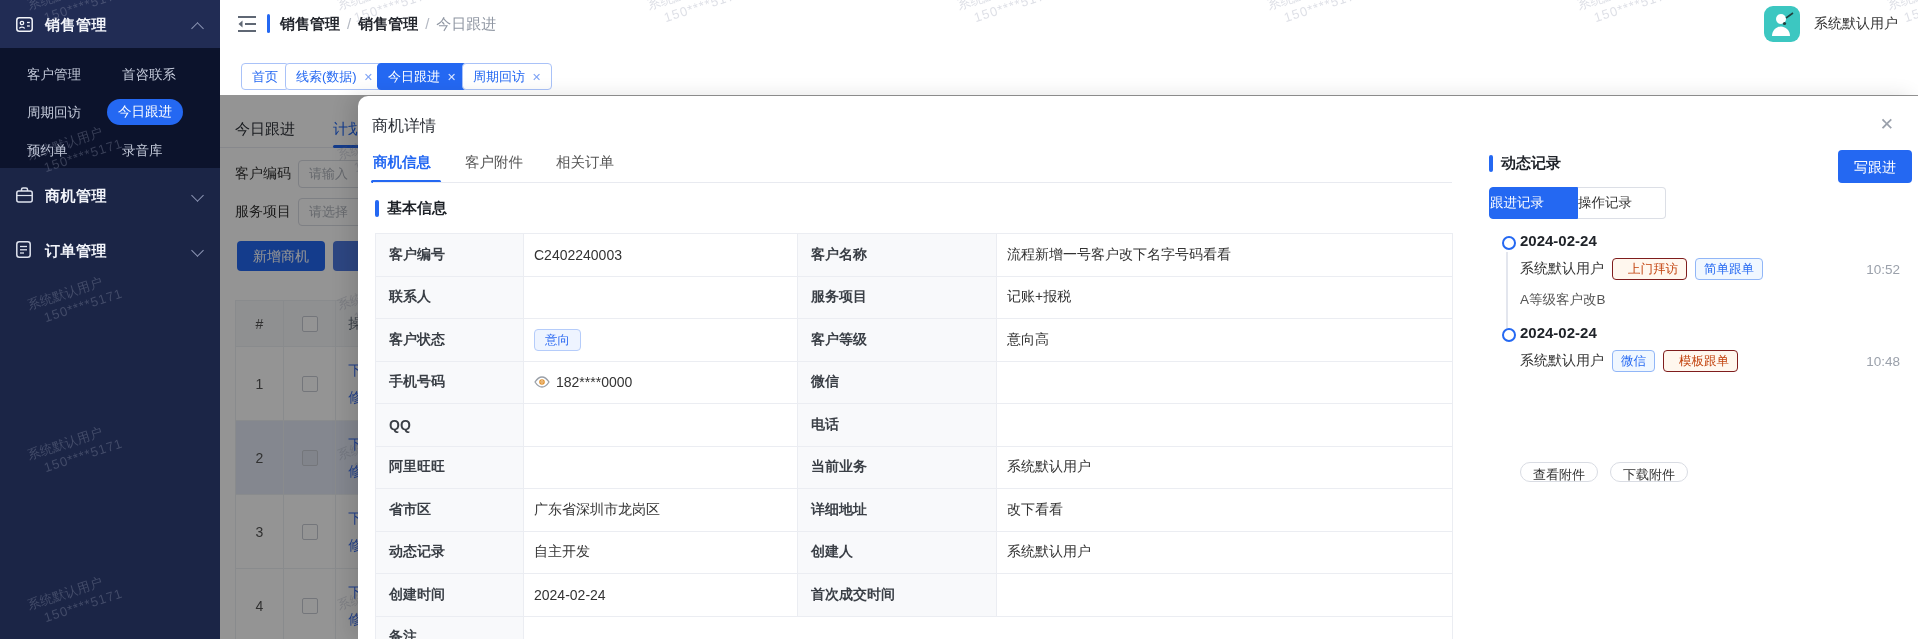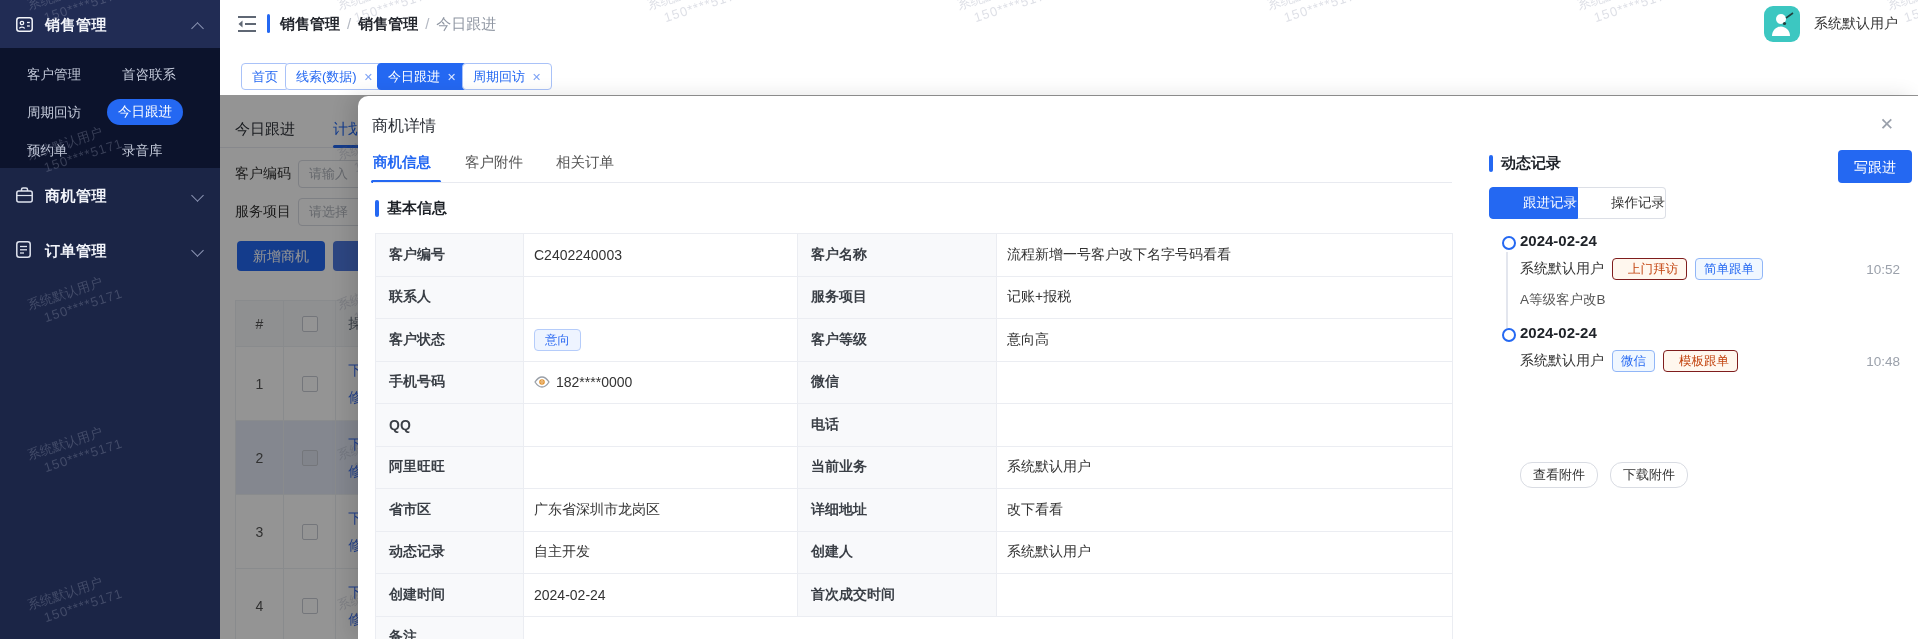--- a/index.html
+++ b/index.html
@@ -71,34 +71,34 @@
   .dtable{position:absolute;left:17px;top:137px;width:1077px;border-collapse:collapse;table-layout:fixed;}
   .dtable td{border:1px solid #ebedf2;height:39.5px;font-size:14px;overflow:hidden;white-space:nowrap;}
   .dlabel{background:#f8f9fb;color:#3a3f46;font-weight:600;padding-left:13px;}
   .dval{color:#333;padding-left:10px;}
   .tag-blue-lt{display:inline-block;background:#eef4ff;border:1px solid #b5ccfa;color:#2f6bf2;font-size:12.5px;border-radius:4px;padding:2px 10px;line-height:16px;}
   .phone{display:flex;align-items:center;gap:6px;}
   
   .act-hd{left:1131px;top:58px;}
   .btn-write{position:absolute;left:1468px;top:54px;width:74px;height:33px;background:#2468f2;color:#fff;font-size:14px;border:none;border-radius:4px;text-align:center;line-height:33px;cursor:pointer;margin-left:12px;}
   .seg{position:absolute;left:1131px;top:91px;display:flex;}
-  .seg div{width:87px;height:30px;line-height:30px;text-align:right;font-size:13.5px;cursor:pointer;border:1px solid #dcdfe6;color:#333;background:#fff;}
+  .seg div{width:87px;height:30px;line-height:30px;text-align:left;font-size:13.5px;cursor:pointer;border:1px solid #dcdfe6;color:#333;background:#fff;}
   .seg .on{background:#2468f2;border-color:#2468f2;color:#fff;}
   .seg div:first-child{border-radius:4px 0 0 4px;} .seg div:last-child{border-radius:0 4px 4px 0;border-left:none;}
   .tl-dot{position:absolute;left:1144px;width:10px;height:10px;border:2px solid #2468f2;border-radius:50%;background:#fff;}
   .tl-line{position:absolute;left:1148px;width:2px;background:#e3e6ee;}
   .tl-date{position:absolute;left:1162px;font-size:15px;font-weight:700;color:#1f2329;}
   .tl-user{position:absolute;left:1162px;display:flex;align-items:center;gap:8px;font-size:14px;color:#333;}
   .tl-time{position:absolute;right:18px;font-size:13.5px;color:#9ba1ab;}
   .tl-text{position:absolute;left:1162px;font-size:13.5px;color:#555;line-height:23px;}
   .tag{display:inline-block;font-size:12.5px;border-radius:4px;padding:2px 8px;line-height:16px;}
   .tag.blue{color:#2468f2;border:1px solid #91b6f7;background:#f0f7ff;}
   .tag.orange{color:#c2410c;border:1px solid #7f1d1d;background:#fff7ee;padding-left:15px;}
   .tl-btns{position:absolute;left:1162px;display:flex;gap:12px;}
-  .tl-btn{height:26px;line-height:24px;border:1px solid #d9dce3;border-radius:12px;background:#fff;color:#333;font-size:13px;padding:0 12px;cursor:pointer;}
+  .tl-btn{height:20px;line-height:24px;border:1px solid #d9dce3;border-radius:12px;background:#fff;color:#333;font-size:13px;padding:0 12px;cursor:pointer;}
 </style>
 </head>
 <body>
 
 <div class="stage">
 
   <nav class="sidebar">
     <div class="sb-top">
       <span class="sb-icon" style="top:17px">
         <svg width="17" height="15" viewBox="0 0 17 15">

